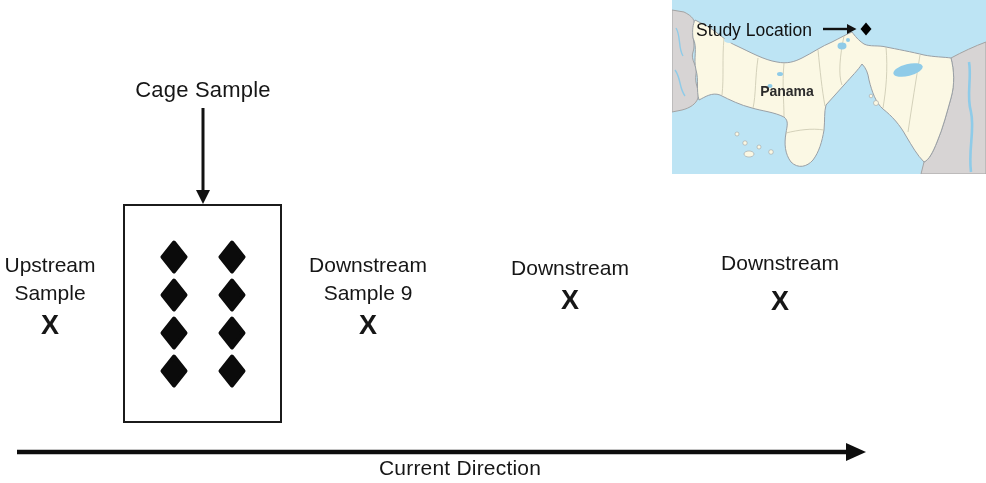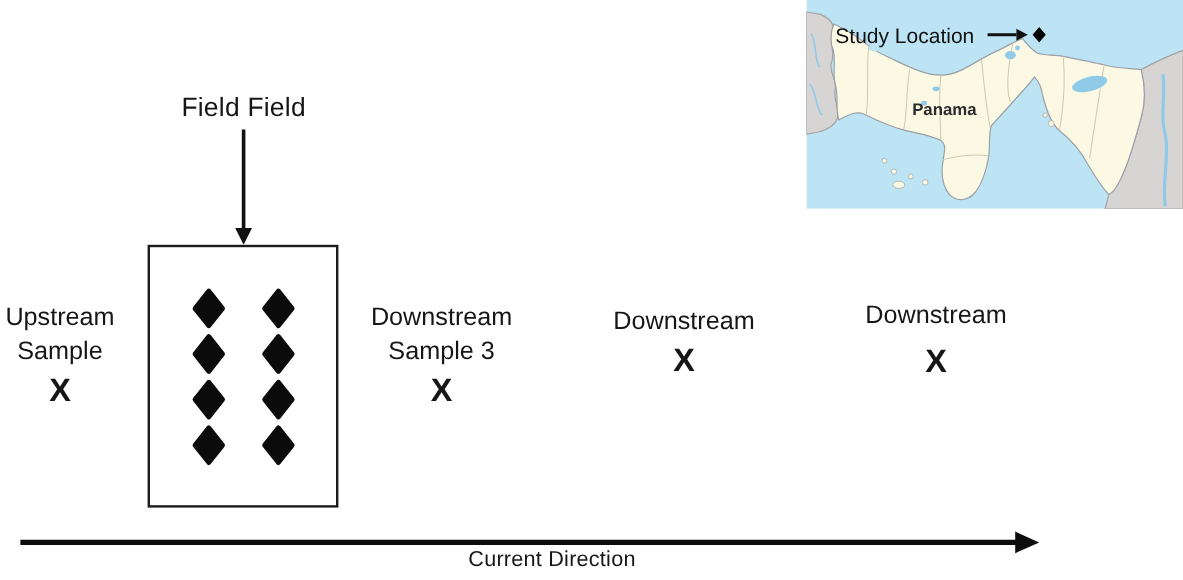--- a/index.html
+++ b/index.html
@@ -10,37 +10,37 @@
   .abs{position:absolute;}
   
   .cage-label{left:118px;top:77px;width:170px;text-align:center;font-size:22px;letter-spacing:.2px;}
   .sample{width:160px;text-align:center;line-height:28px;font-size:21px;}
   .sample .marker{font-size:27px;font-weight:700;line-height:30px;margin-top:3px;}
   .sample.s0{left:-30px;top:251px;}
   .sample.s1{left:288px;top:251px;}
   .sample.s2{left:490px;top:254px;}
   .sample.s3{left:700px;top:249px;}
   .sample.s3 .marker{margin-top:9px;}
-  .current-label{left:310px;top:456px;width:300px;text-align:center;font-size:18px;letter-spacing:.2px;}
+  .current-label{left:310px;top:456px;width:300px;text-align:center;font-size:21px;letter-spacing:.2px;}
   
   .cage-box{left:123px;top:204px;width:155px;height:215px;border:2px solid #1b1b1b;background:#ffffff;}
   
   .cage-arrow{left:193px;top:106px;}
   .flow-arrow{left:10px;top:438px;}
   
   .map-inset{left:672px;top:0px;width:314px;height:135px;}
   svg{display:block;}
   .map-inset text{font-family:"Liberation Sans","DejaVu Sans",sans-serif;}
 </style>
 </head>
 <body>
 
 <div class="stage">
 
-  <div class="abs cage-label">Field Field</div>
+  <div class="abs cage-label">Cage Sample</div>
   <svg class="abs cage-arrow" width="20" height="100" viewBox="0 0 20 100">
     <line x1="10" y1="2" x2="10" y2="86" stroke="#111111" stroke-width="3"></line>
     <polygon points="3,84 17,84 10,98" fill="#111111"></polygon>
   </svg>
 
   <div class="abs cage-box">
     <svg id="cage-svg" width="155" height="215" viewBox="0 0 155 215">
         <path d="M49,36.5 L60.5,51 L49,65.5 L37.5,51 Z" fill="#0b0b0b" stroke="#0b0b0b" stroke-width="4" stroke-linejoin="round"></path>
         <path d="M107,36.5 L118.5,51 L107,65.5 L95.5,51 Z" fill="#0b0b0b" stroke="#0b0b0b" stroke-width="4" stroke-linejoin="round"></path>
         <path d="M49,74.5 L60.5,89 L49,103.5 L37.5,89 Z" fill="#0b0b0b" stroke="#0b0b0b" stroke-width="4" stroke-linejoin="round"></path>
@@ -52,21 +52,21 @@
       </svg>
   </div>
 
   <div class="abs sample s0">
     <div>Upstream</div>
     <div>Sample</div>
     <div class="marker">X</div>
   </div>
   <div class="abs sample s1">
     <div>Downstream</div>
-    <div>Sample 3</div>
+    <div>Sample 9</div>
     <div class="marker">X</div>
   </div>
   <div class="abs sample s2">
     <div>Downstream</div>
     <div class="marker">X</div>
   </div>
   <div class="abs sample s3">
     <div>Downstream</div>
     <div class="marker">X</div>
   </div>

